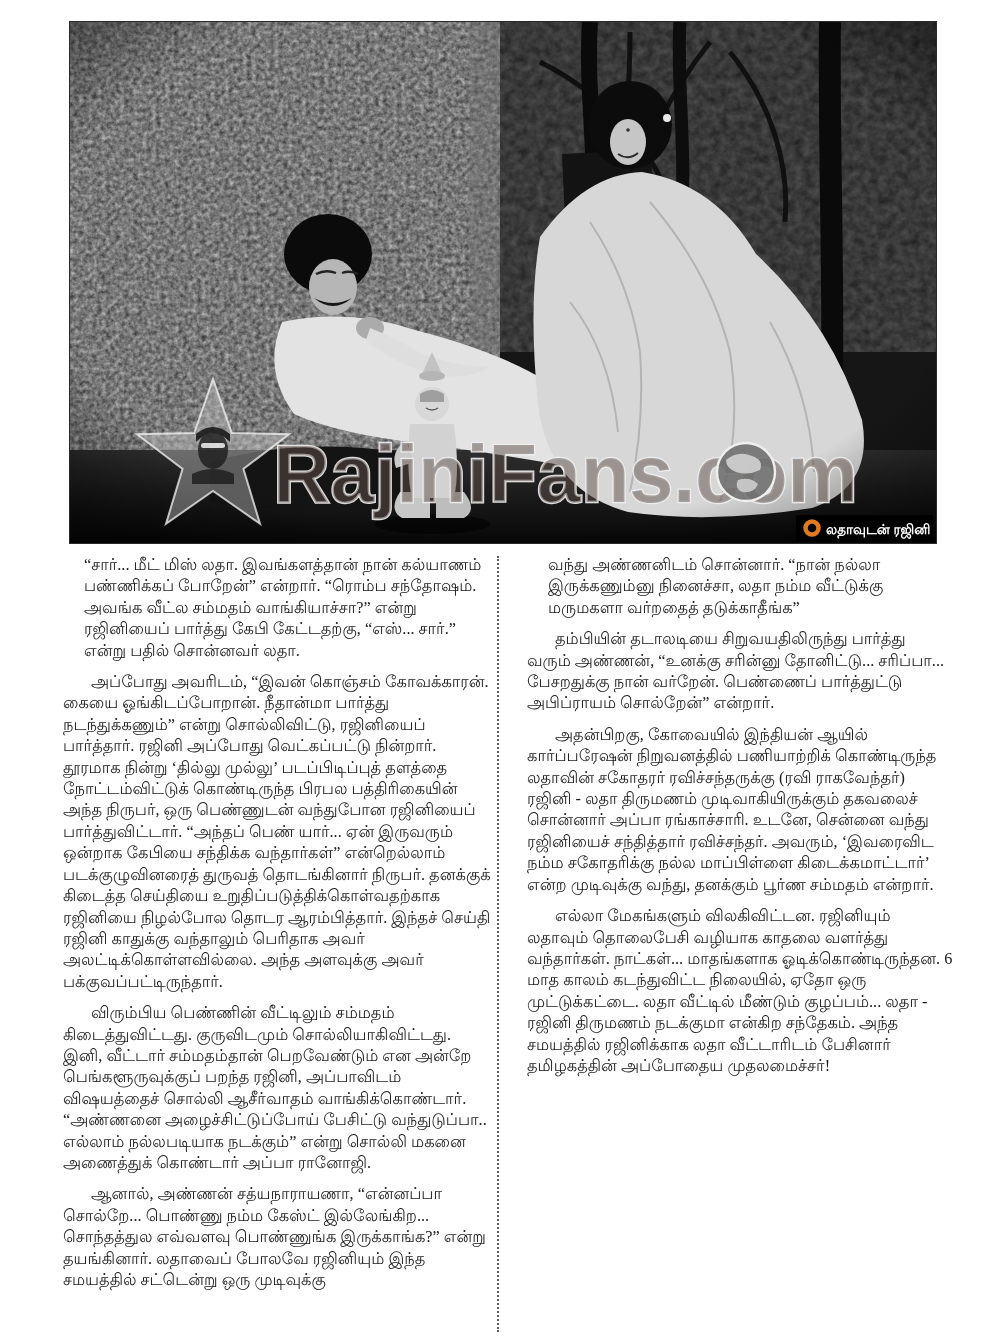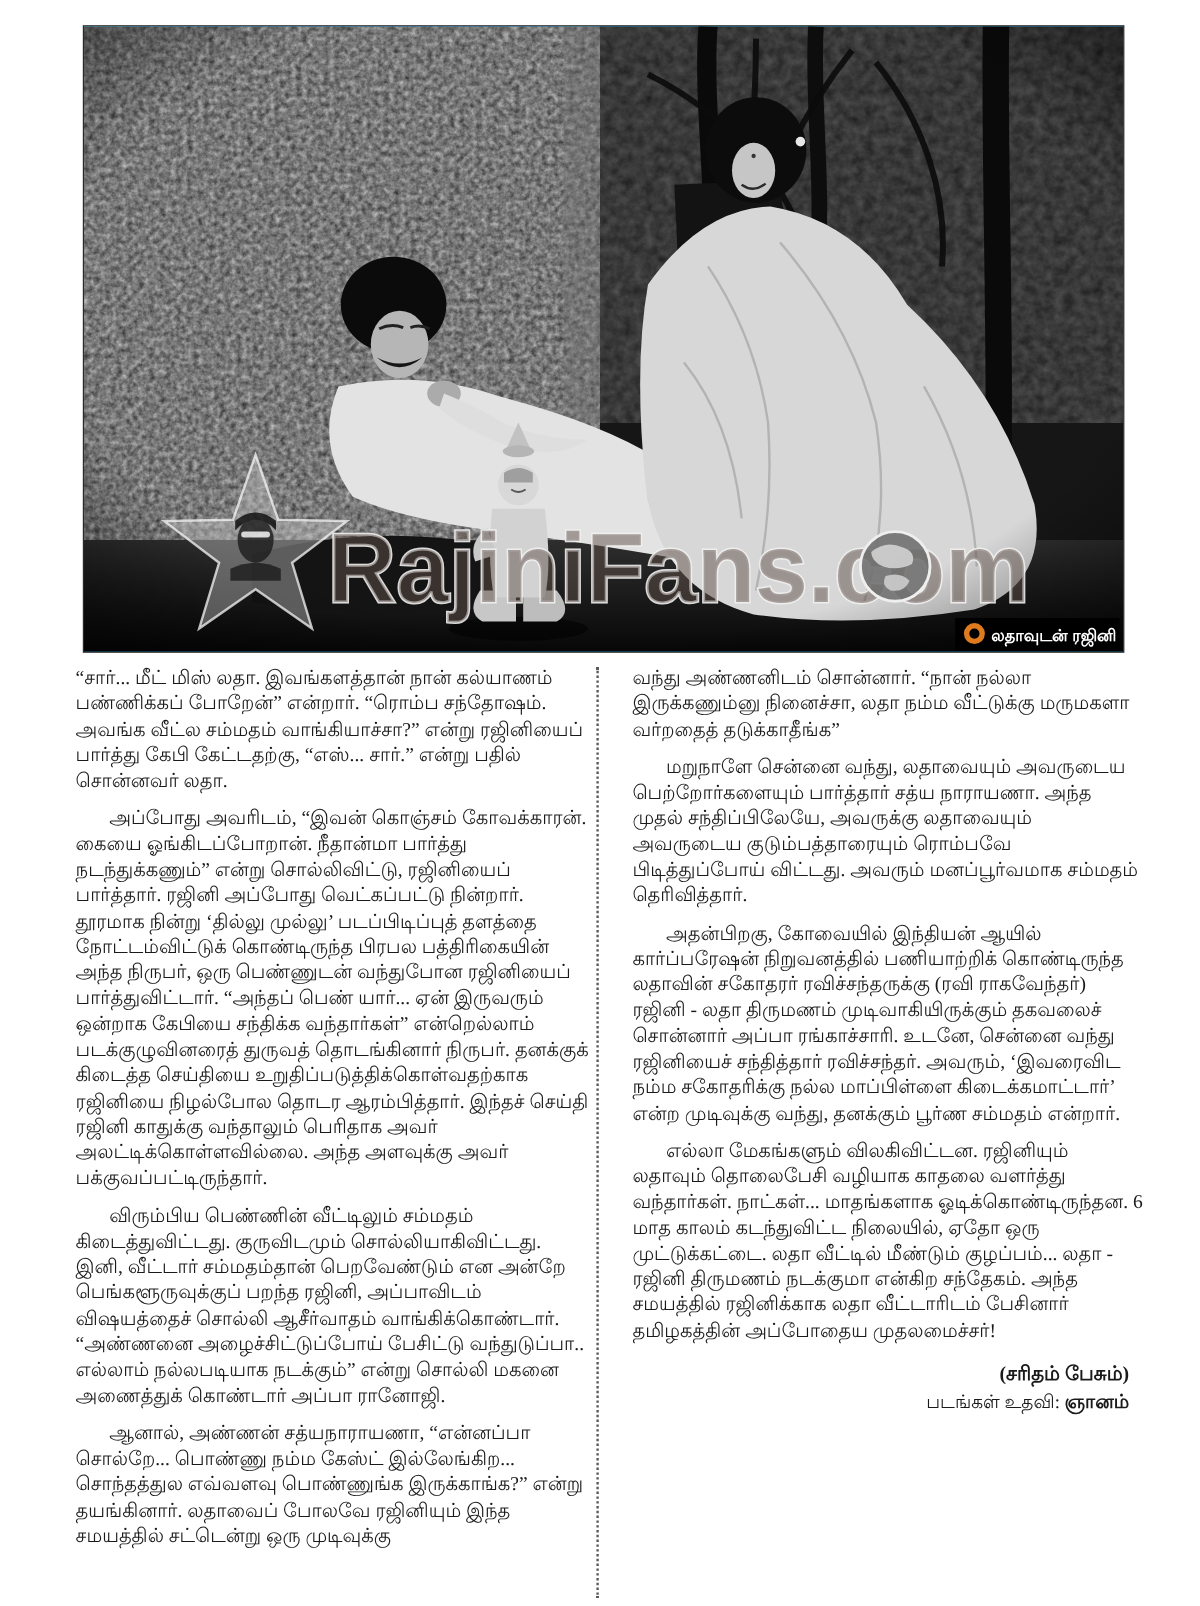--- a/index.html
+++ b/index.html
@@ -10,21 +10,21 @@
   }
   .photo-frame{
     position:absolute;left:70px;top:22px;width:866px;height:521px;
     background:#0ea5e9;box-shadow:0 0 0 1px #2a2a2a;
   }
   .photo-frame svg{display:block;width:100%;height:100%;}
   .col{position:absolute;top:554px;font-size:16.3px;line-height:21.4px;text-align:left;}
   .col-left{left:63px;width:429px;}
   .col-right{left:527px;width:426px;}
   .col p{margin:0 0 10px 0;text-indent:28px;}
-  .col p.first{text-indent:0;}
+  .col p.first{text-indent:0;margin-left:21px;}
   .divider{
     position:absolute;left:497px;top:556px;height:776px;width:0;
     border-left:2px dotted #5a5a5a;
   }
   .credits{margin-top:14px;text-align:right;padding-right:12px;line-height:24px;}
   .credits .byline{font-weight:bold;font-size:16.5px;}
   .credits .photo-credit{font-size:15.5px;}
   .credits .photo-credit b{font-size:16px;}
 </style>
 </head>
@@ -147,23 +147,16 @@
   <p class="first">“சார்... மீட் மிஸ் லதா. இவங்களத்தான் நான் கல்யாணம் பண்ணிக்கப் போறேன்” என்றார். “ரொம்ப சந்தோஷம். அவங்க வீட்ல சம்மதம் வாங்கியாச்சா?” என்று ரஜினியைப் பார்த்து கேபி கேட்டதற்கு, “எஸ்... சார்.” என்று பதில் சொன்னவர் லதா.</p>
   <p>அப்போது அவரிடம், “இவன் கொஞ்சம் கோவக்காரன். கையை ஓங்கிடப்போறான். நீதான்மா பார்த்து நடந்துக்கணும்” என்று சொல்லிவிட்டு, ரஜினியைப் பார்த்தார். ரஜினி அப்போது வெட்கப்பட்டு நின்றார். தூரமாக நின்று ‘தில்லு முல்லு’ படப்பிடிப்புத் தளத்தை நோட்டம்விட்டுக் கொண்டிருந்த பிரபல பத்திரிகையின் அந்த நிருபர், ஒரு பெண்ணுடன் வந்துபோன ரஜினியைப் பார்த்துவிட்டார். “அந்தப் பெண் யார்... ஏன் இருவரும் ஒன்றாக கேபியை சந்திக்க வந்தார்கள்” என்றெல்லாம் படக்குழுவினரைத் துருவத் தொடங்கினார் நிருபர். தனக்குக் கிடைத்த செய்தியை உறுதிப்படுத்திக்கொள்வதற்காக ரஜினியை நிழல்போல தொடர ஆரம்பித்தார். இந்தச் செய்தி ரஜினி காதுக்கு வந்தாலும் பெரிதாக அவர் அலட்டிக்கொள்ளவில்லை. அந்த அளவுக்கு அவர் பக்குவப்பட்டிருந்தார்.</p>
   <p>விரும்பிய பெண்ணின் வீட்டிலும் சம்மதம் கிடைத்துவிட்டது. குருவிடமும் சொல்லியாகிவிட்டது. இனி, வீட்டார் சம்மதம்தான் பெறவேண்டும் என அன்றே பெங்களூருவுக்குப் பறந்த ரஜினி, அப்பாவிடம் விஷயத்தைச் சொல்லி ஆசீர்வாதம் வாங்கிக்கொண்டார். “அண்ணனை அழைச்சிட்டுப்போய் பேசிட்டு வந்துடுப்பா.. எல்லாம் நல்லபடியாக நடக்கும்” என்று சொல்லி மகனை அணைத்துக் கொண்டார் அப்பா ரானோஜி.</p>
   <p>ஆனால், அண்ணன் சத்யநாராயணா, “என்னப்பா சொல்றே... பொண்ணு நம்ம கேஸ்ட் இல்லேங்கிற... சொந்தத்துல எவ்வளவு பொண்ணுங்க இருக்காங்க?” என்று தயங்கினார். லதாவைப் போலவே ரஜினியும் இந்த சமயத்தில் சட்டென்று ஒரு முடிவுக்கு</p>
 </div>
 
 <div class="divider"></div>
 
 <div class="col col-right">
   <p class="first">வந்து அண்ணனிடம் சொன்னார். “நான் நல்லா இருக்கணும்னு நினைச்சா, லதா நம்ம வீட்டுக்கு மருமகளா வர்றதைத் தடுக்காதீங்க”</p>
-  <p>மறுநாளே சென்னை வந்து, லதாவையும் அவருடைய பெற்றோர்களையும் பார்த்தார் சத்ய நாராயணா. அந்த முதல் சந்திப்பிலேயே, அவருக்கு லதாவையும் அவருடைய குடும்பத்தாரையும் ரொம்பவே பிடித்துப்போய் விட்டது. அவரும் மனப்பூர்வமாக சம்மதம் தெரிவித்தார்.</p>
+  <p>தம்பியின் தடாலடியை சிறுவயதிலிருந்து பார்த்து வரும் அண்ணன், “உனக்கு சரின்னு தோனிட்டு... சரிப்பா... பேசறதுக்கு நான் வர்றேன். பெண்ணைப் பார்த்துட்டு அபிப்ராயம் சொல்றேன்” என்றார்.</p>
   <p>அதன்பிறகு, கோவையில் இந்தியன் ஆயில் கார்ப்பரேஷன் நிறுவனத்தில் பணியாற்றிக் கொண்டிருந்த லதாவின் சகோதரர் ரவிச்சந்தருக்கு (ரவி ராகவேந்தர்) ரஜினி - லதா திருமணம் முடிவாகியிருக்கும் தகவலைச் சொன்னார் அப்பா ரங்காச்சாரி. உடனே, சென்னை வந்து ரஜினியைச் சந்தித்தார் ரவிச்சந்தர். அவரும், ‘இவரைவிட நம்ம சகோதரிக்கு நல்ல மாப்பிள்ளை கிடைக்கமாட்டார்’ என்ற முடிவுக்கு வந்து, தனக்கும் பூர்ண சம்மதம் என்றார்.</p>
   <p>எல்லா மேகங்களும் விலகிவிட்டன. ரஜினியும் லதாவும் தொலைபேசி வழியாக காதலை வளர்த்து வந்தார்கள். நாட்கள்... மாதங்களாக ஓடிக்கொண்டிருந்தன. 6 மாத காலம் கடந்துவிட்ட நிலையில், ஏதோ ஒரு முட்டுக்கட்டை. லதா வீட்டில் மீண்டும் குழப்பம்... லதா - ரஜினி திருமணம் நடக்குமா என்கிற சந்தேகம். அந்த சமயத்தில் ரஜினிக்காக லதா வீட்டாரிடம் பேசினார் தமிழகத்தின் அப்போதைய முதலமைச்சர்!</p>
-  <div class="credits">
-    <div class="byline">(சரிதம் பேசும்)</div>
-    <div class="photo-credit">
-      <span>படங்கள் உதவி:</span>
-      <b>ஞானம்</b>
-    </div>
-  </div>
 </div>
 
 </body></html>

